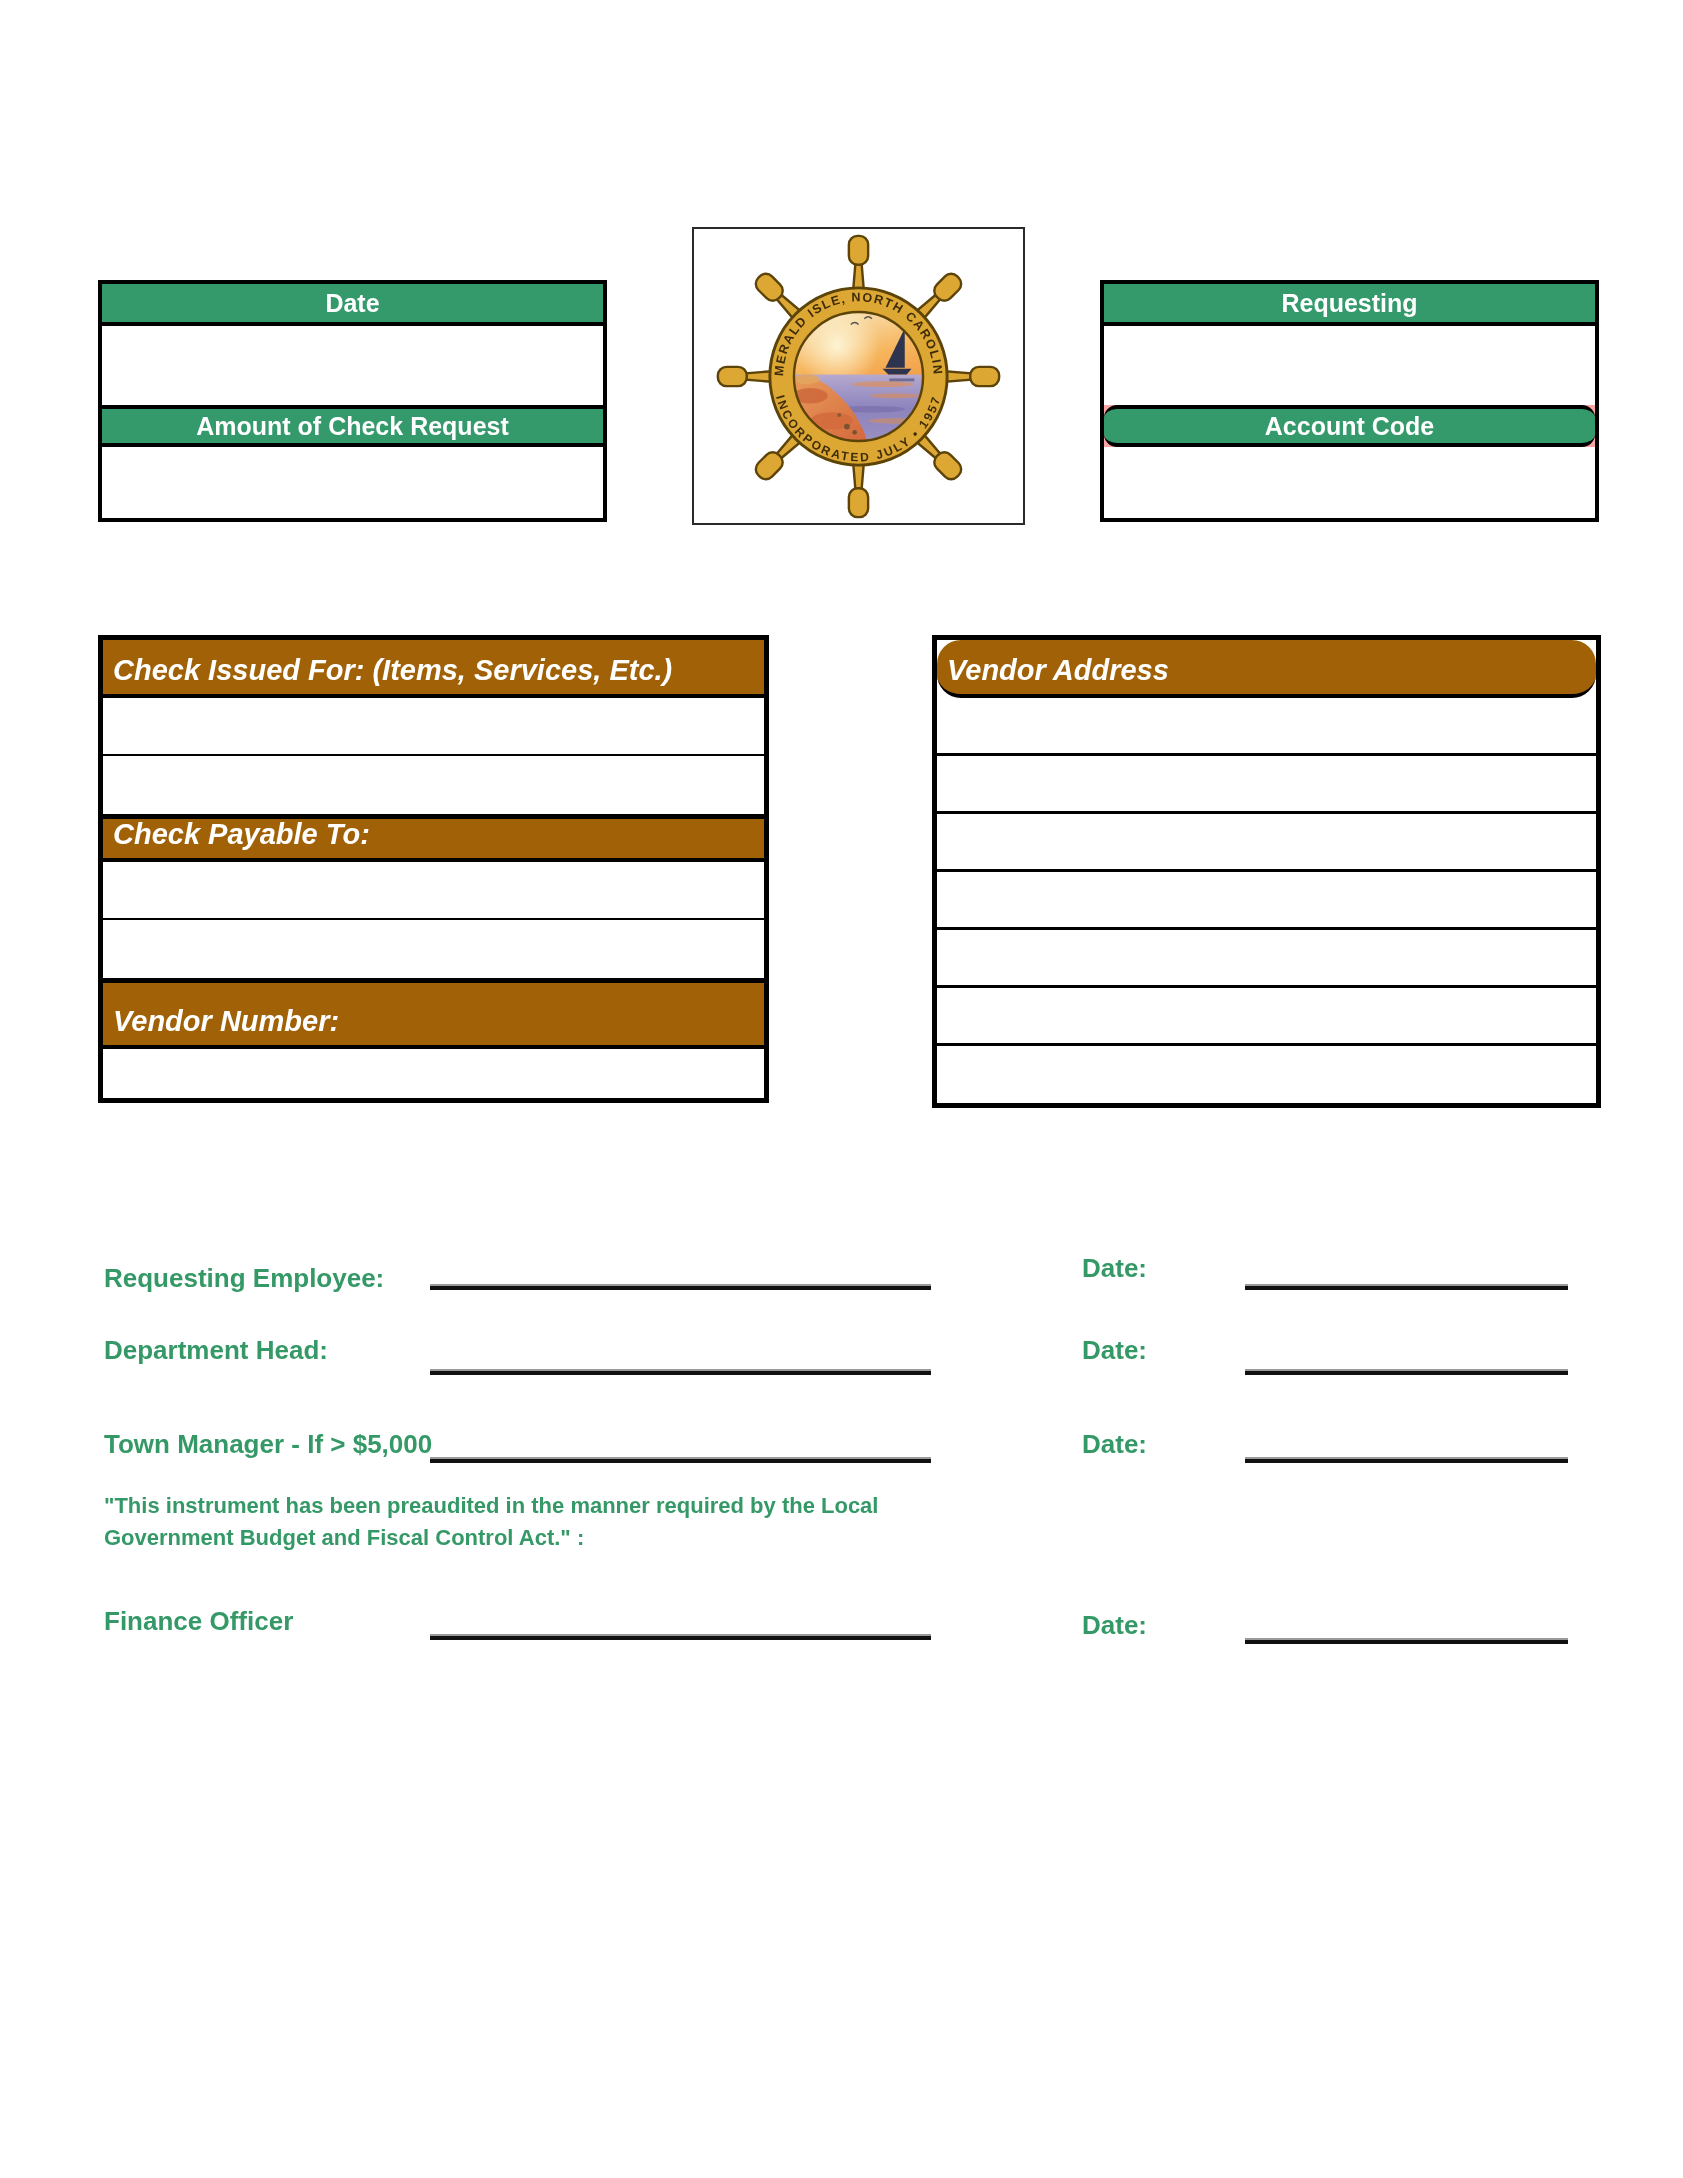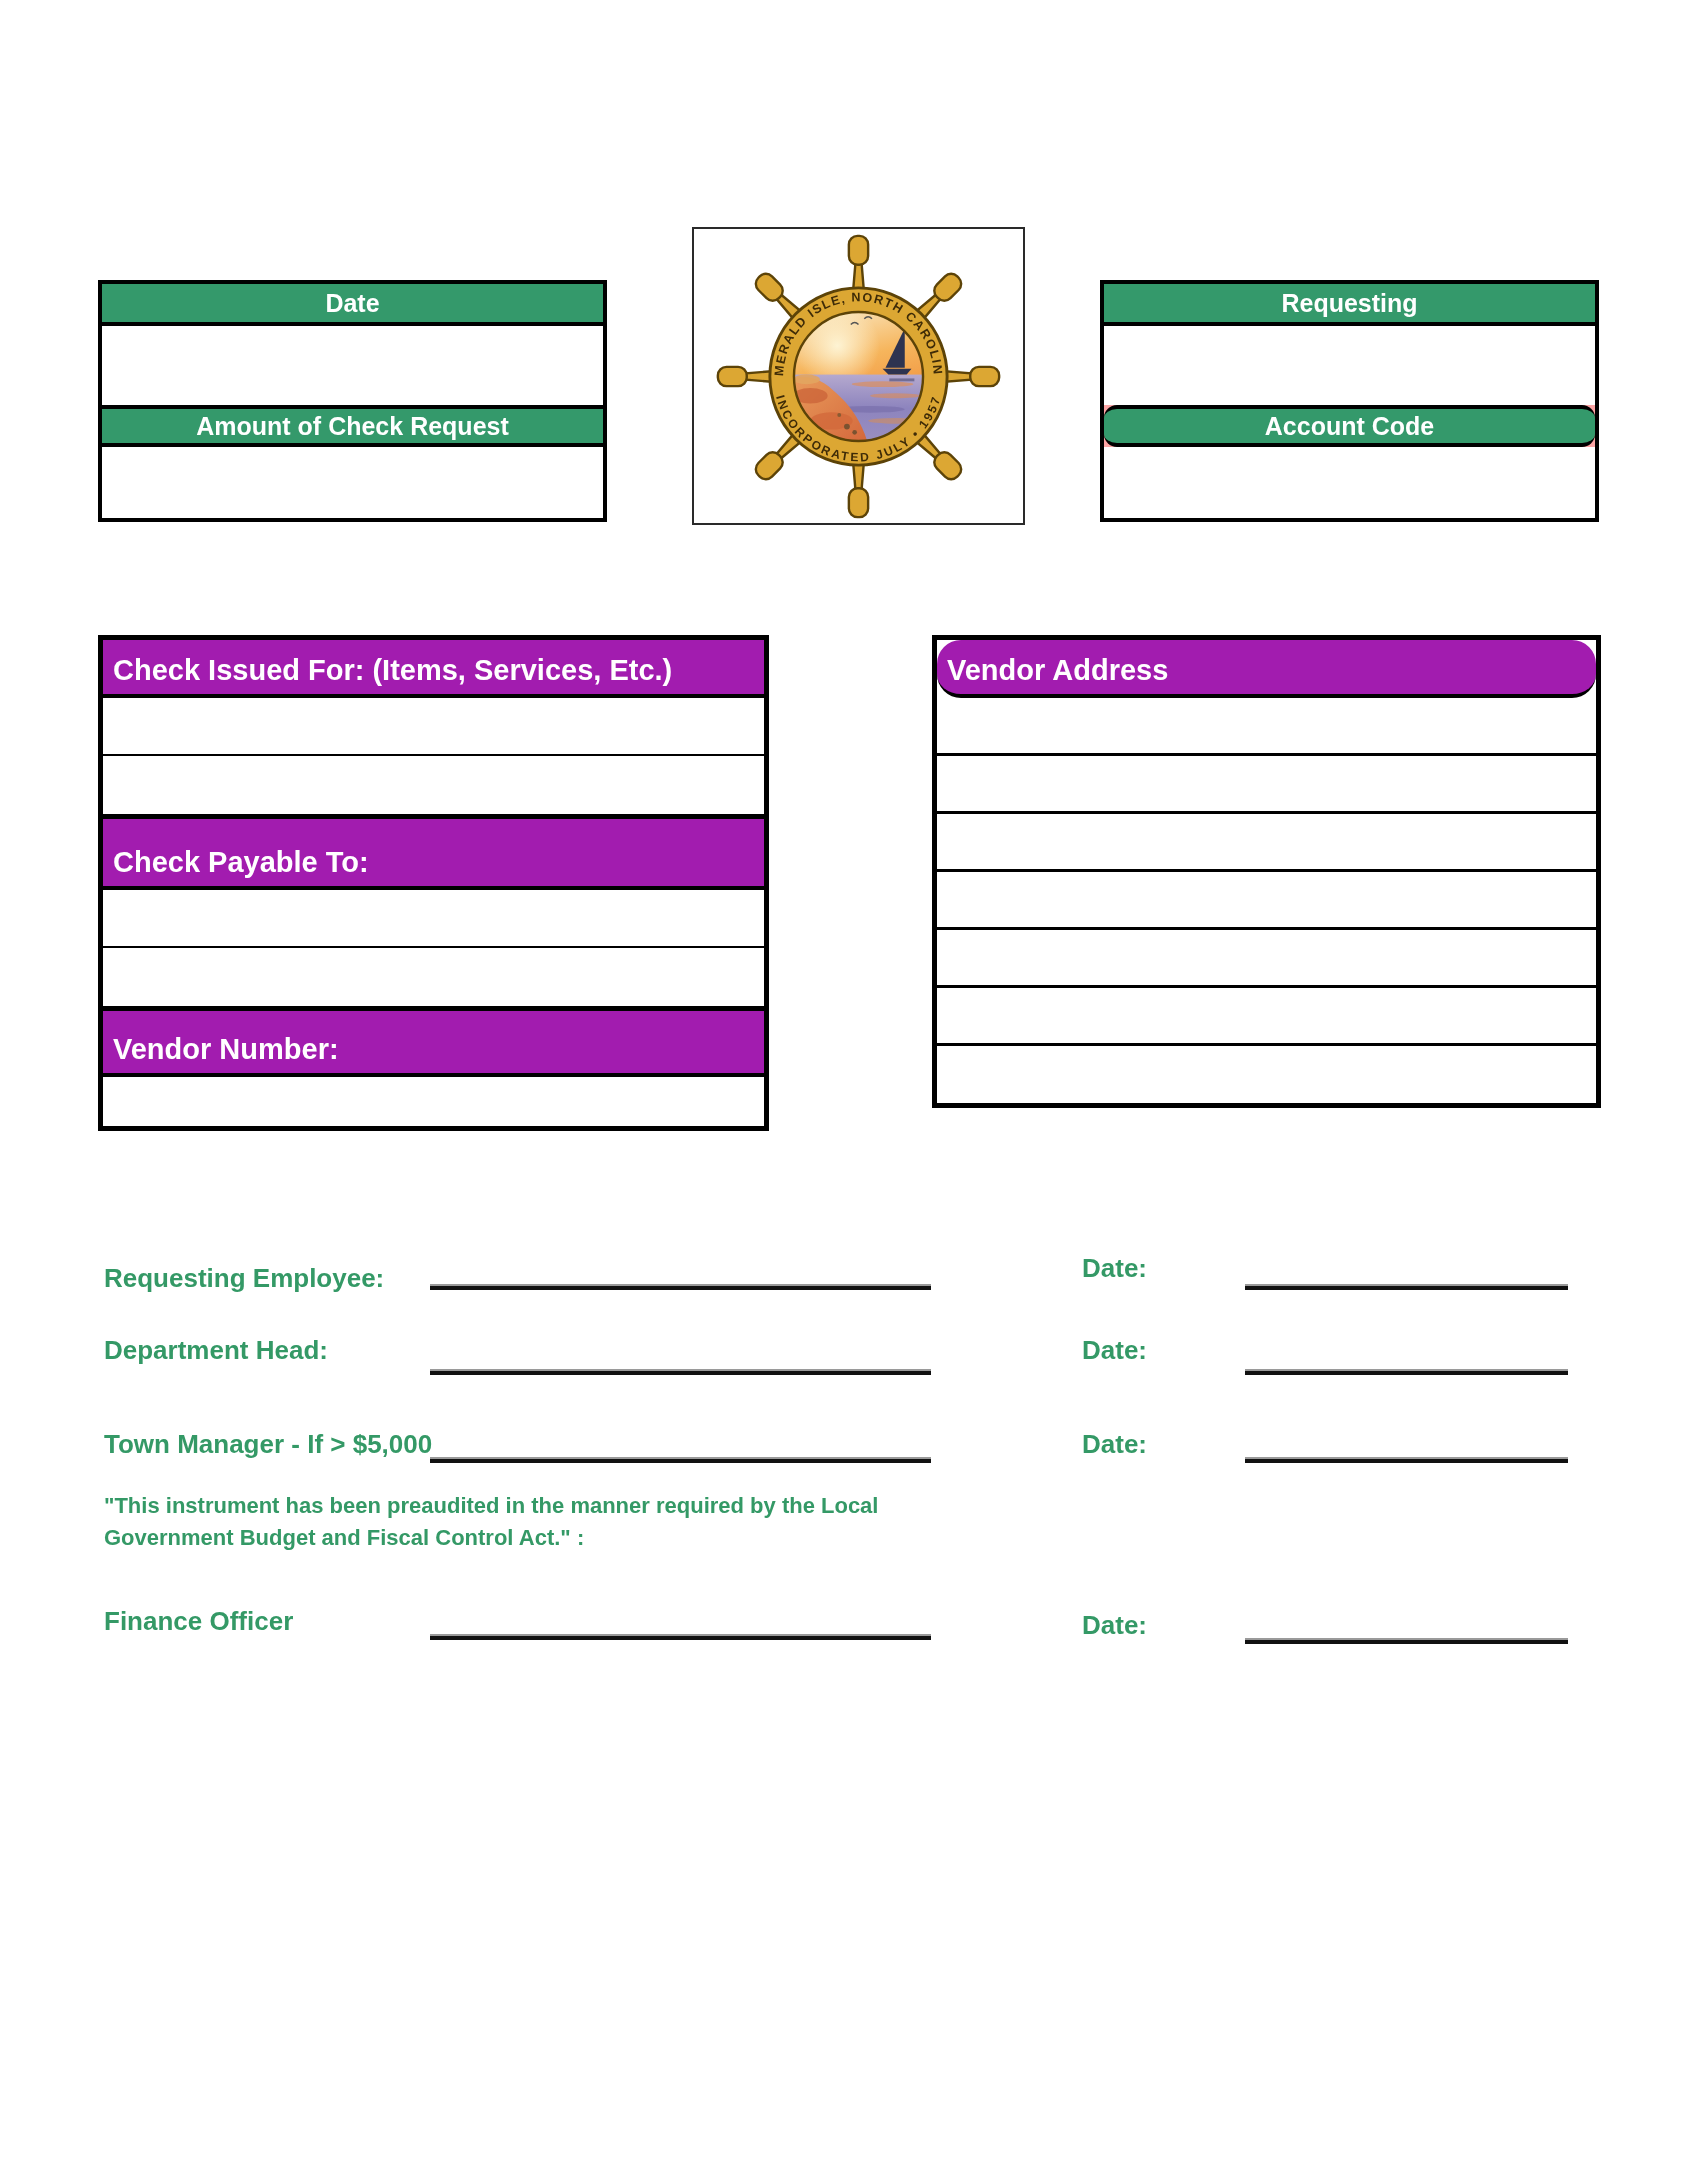--- a/index.html
+++ b/index.html
@@ -19,23 +19,24 @@
 
   .hdr-c {
     background:#34996b; color:#ffffff; font-weight:bold; font-size:25px;
     display:flex; align-items:center; justify-content:center;
     border-bottom:4px solid #000;
   }
   .hdr-c.after-cell { border-top:4px solid #000; }
   .cell { background:#ffffff; }
 
   .hdr-l {
-    background:#a21caf; color:#ffffff; font-weight:bold; font-size:29px;
+    background:#a16207; color:#ffffff; font-weight:bold; font-size:29px;
     display:flex; align-items:flex-end; padding:0 10px 7px 10px;
     border-bottom:4px solid #000;
+    font-style:italic;
   }
   .hdr-l.after-cell { border-top:5px solid #000; }
   .thin-b  { border-bottom:2px solid #000; }
   .thin3-b { border-bottom:3px solid #000; }
 
   
   .seal-box {
     position:absolute; left:692px; top:227px; width:333px; height:298px;
     border:2px solid #2a2a2a; background:#ffffff;
     display:flex; align-items:center; justify-content:center;
@@ -169,21 +170,21 @@
     <div class="hdr-c" style="height:42px;">Requesting</div>
     <div class="cell" style="height:79px;"></div>
     <div class="hdr-c after-cell" style="height:42px;border-radius:13px;">Account Code</div>
     <div class="cell" style="height:71px;"></div>
   </div>
 
   <div class="tbl-mid" style="left:98px; top:635px; width:671px;">
     <div class="hdr-l" style="height:58px;">Check Issued For: (Items, Services, Etc.)</div>
     <div class="cell thin-b" style="height:58px;"></div>
     <div class="cell" style="height:58px;"></div>
-    <div class="hdr-l after-cell" style="height:76px;">Check Payable To:</div>
+    <div class="hdr-l after-cell" style="height:48px;">Check Payable To:</div>
     <div class="cell thin-b" style="height:58px;"></div>
     <div class="cell" style="height:58px;"></div>
     <div class="hdr-l after-cell" style="height:71px;">Vendor Number:</div>
     <div class="cell" style="height:49px;"></div>
   </div>
 
   <div class="tbl-mid" style="left:932px; top:635px; width:669px;">
     <div class="hdr-l" style="height:58px;border-radius:24px;">Vendor Address</div>
     <div class="cell thin3-b" style="height:58px;"></div>
     <div class="cell thin3-b" style="height:58px;"></div>

